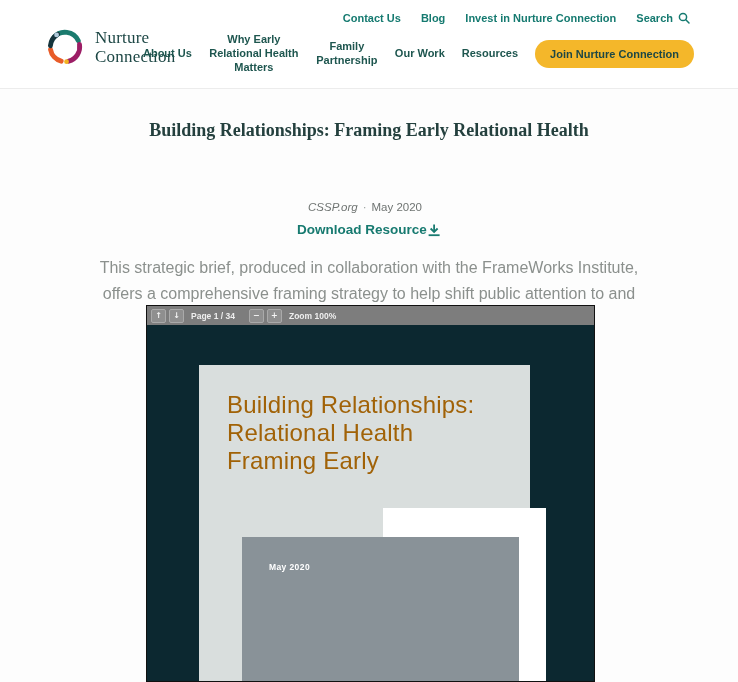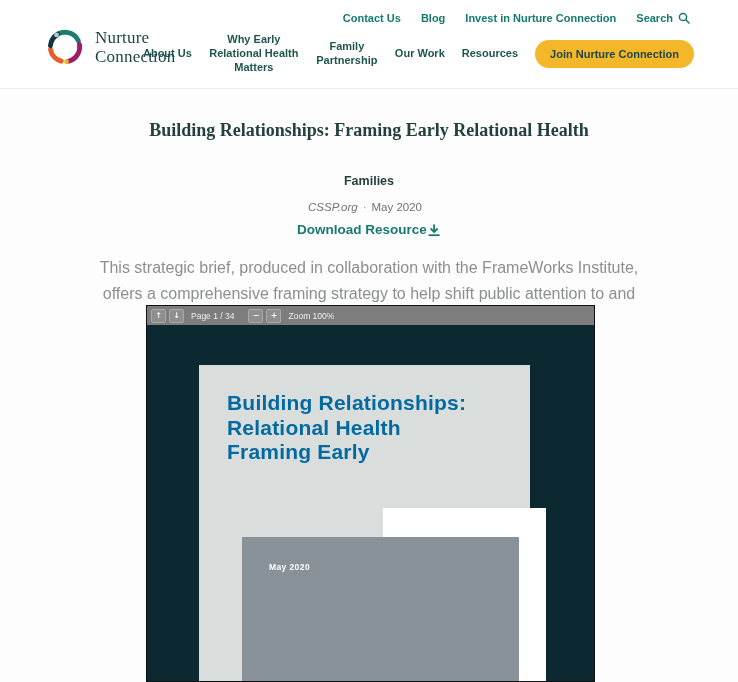--- a/index.html
+++ b/index.html
@@ -77,30 +77,30 @@
     background:#7d7d7d; display:flex; align-items:center; padding-left:4px;
     color:#efefef; font-size:8.5px;
   }
   .tb-btn {
     width:15px; height:14px; margin-right:3px;
     background:#8f8f8f; border:1px solid #aaaaaa; border-radius:2px;
     color:#f5f5f5; font-size:8px; line-height:12px; text-align:center;
     cursor:pointer; font-weight:700; padding:0;
     font-family:"DejaVu Sans", sans-serif;
   }
-  .tb-label { margin:0 6px 0 4px; white-space:nowrap; }
+  .tb-label { margin:0 6px 0 4px; white-space:nowrap;font-weight:bold; }
   .tb-gap { width:8px; }
   .pdf-canvas { position:absolute; left:0; top:19px; right:0; bottom:0; background:#0c2830; }
   .cover-panel {
     position:absolute; left:52px; top:40px; width:331px; bottom:-6px;
     background:#d9dedd;
   }
   .cover-title {
     position:absolute; left:28px; top:26px;
-    font-size:21px; font-weight:700; line-height:1.17; color:#0369a1;
+    font-size:24px; font-weight:400; line-height:1.17; color:#a16207;
     letter-spacing:.2px;
   }
   .cover-sheet-white {
     position:absolute; left:236px; top:183px; width:163px; bottom:-6px;
     background:#ffffff;
   }
   .cover-sheet-gray {
     position:absolute; left:95px; top:212px; width:277px; bottom:-6px;
     background:#899298;
   }
@@ -155,21 +155,20 @@
       <span class="m-item wrap-why">Why Early Relational Health Matters</span>
       <span class="m-item wrap-family">Family Partnership</span>
       <span class="m-item">Our Work</span>
       <span class="m-item">Resources</span>
       <button class="join-btn">Join Nurture Connection</button>
     </div>
   </div>
 
   <h1 class="article-title">Building Relationships: Framing Early Relational Health</h1>
 
-  <div class="article-category">Families</div>
 
   <div class="article-meta">
     <span class="source">CSSP.org</span><span class="sep">·</span><span>May 2020</span>
   </div>
 
   <div class="download-link">
     <span>Download Resource</span>
     <span>
       <svg width="14" height="14" viewBox="0 0 14 14">
         <line x1="7" y1="1.5" x2="7" y2="8.5" stroke="#177a70" stroke-width="1.8"></line>

